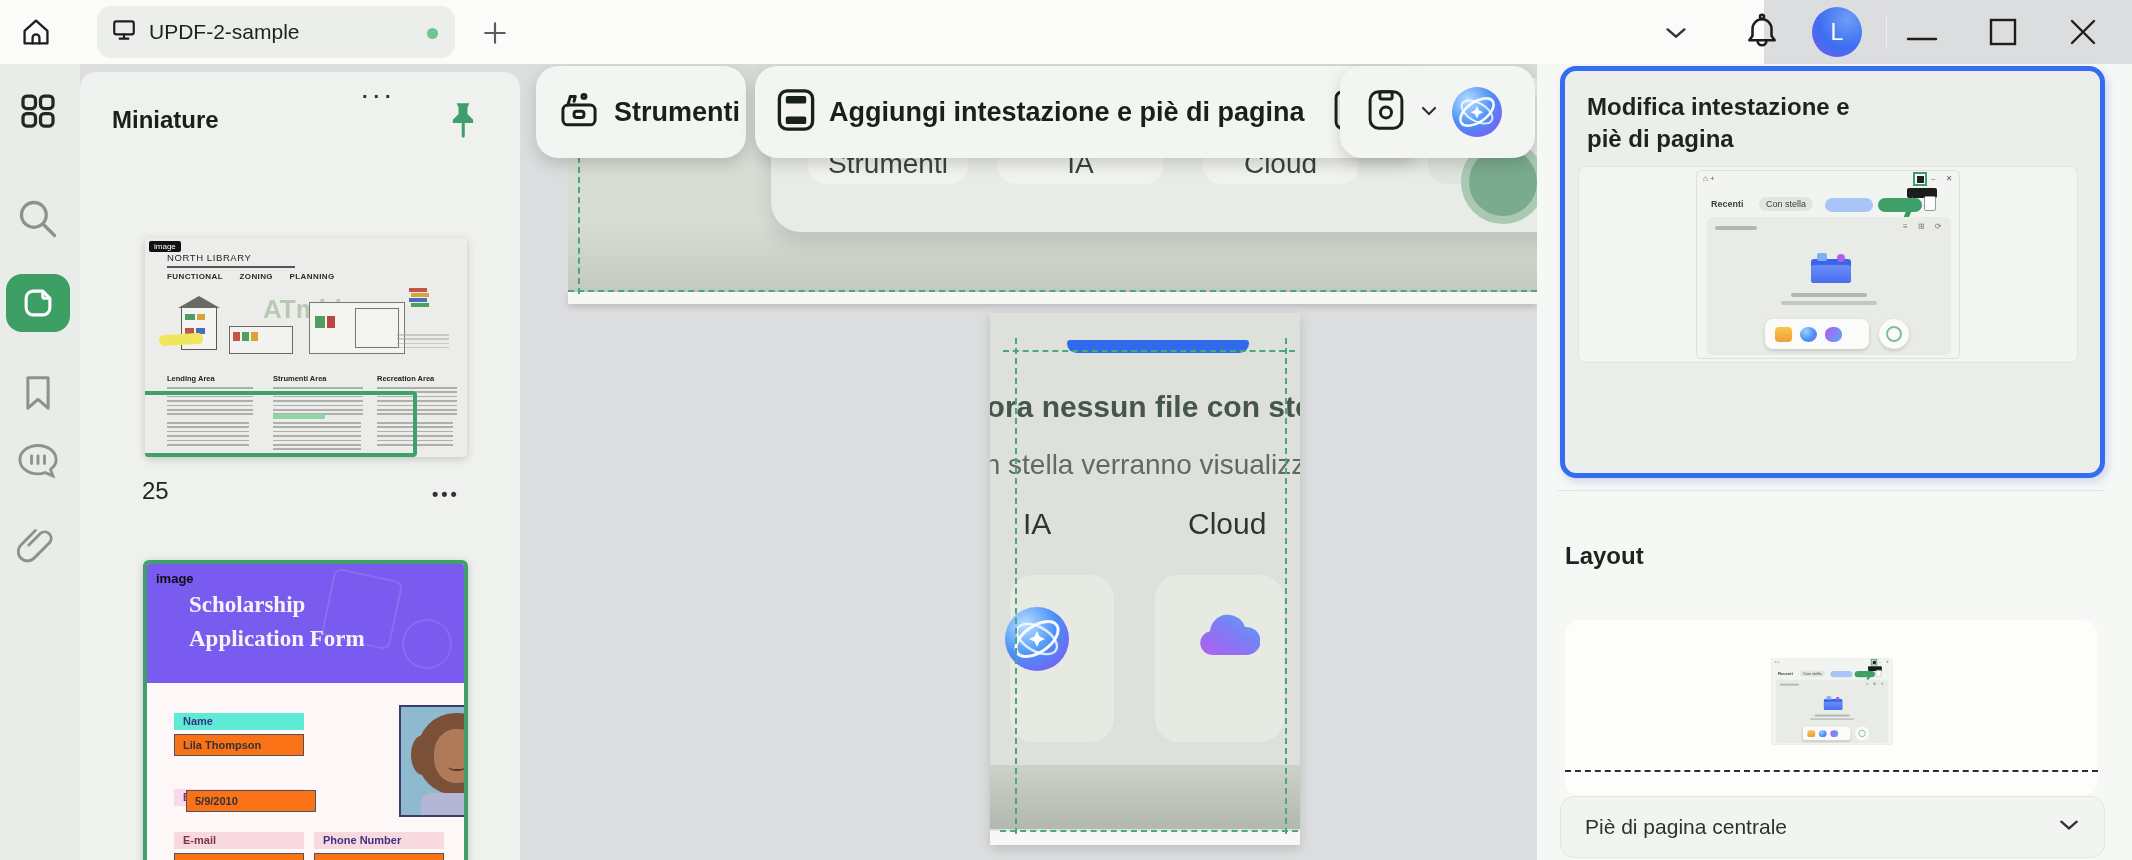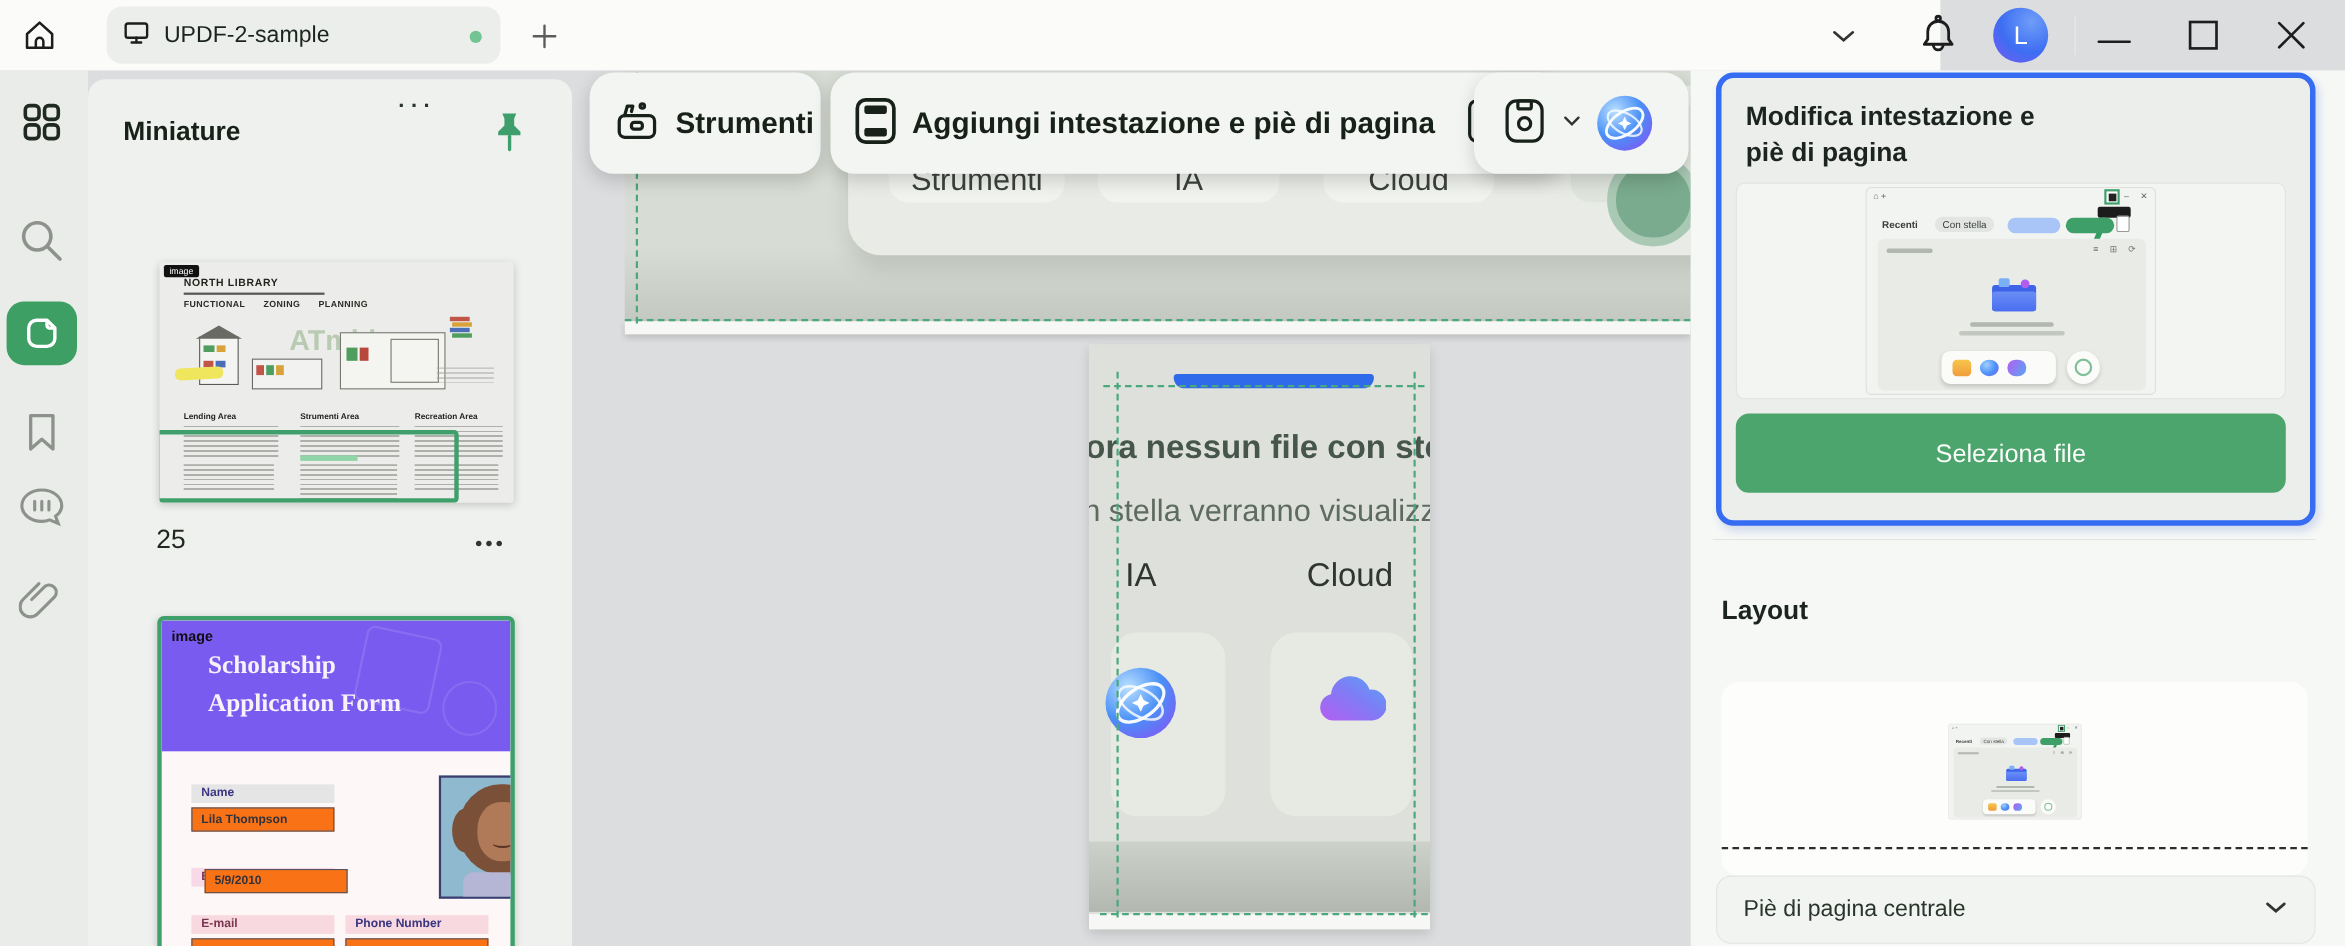--- a/index.html
+++ b/index.html
@@ -23,21 +23,21 @@
   .sb-item { position:absolute; left:6px; width:64px; height:58px; display:flex; align-items:center; justify-content:center; border-radius:16px; }
   .sb-active { background:#3d9f63; }
 
   
   #panel { left:80px; top:72px; width:440px; height:788px; background:#eff1ee; border-radius:16px 16px 0 0; z-index:50; }
   .drag-dots { left:282px; top:8px; color:#2a332c; font-size:20px; letter-spacing:6px; font-weight:bold; }
   .panel-title { left:32px; top:34px; font-size:24px; font-weight:bold; color:#17211a; }
   .thumb1 { left:65px; top:166px; width:322px; height:219px; background:#ececea; border-radius:3px;
             box-shadow:0 2px 8px rgba(0,0,0,.18); overflow:hidden; }
   .tagchip { position:absolute; background:#111; color:#fff; font-size:8px; padding:1px 5px; border-radius:2px; }
-  .t1-title { left:22px; top:14px; font-size:9.5px; font-weight:bold; letter-spacing:.6px; color:#22251f; }
+  .t1-title { left:22px; top:14px; font-size:9.5px; font-weight:normal; letter-spacing:.6px; color:#22251f; }
   .t1-rule { left:22px; top:28px; width:128px; height:1.5px; background:#555; }
   .t1-tabs { left:22px; top:34px; font-size:8px; font-weight:bold; letter-spacing:.4px; color:#2a2a26; word-spacing:14px; }
   .t1-colhdr { font-size:7.5px; font-weight:bold; color:#20241f; }
   .txtlines { background:repeating-linear-gradient(#a3a5a0 0 1.6px, transparent 1.6px 4.4px); opacity:.85; }
   .sel-rect { left:-4px; top:153px; width:276px; height:66px; border:4px solid #3fa06c; border-radius:4px; }
   .page-num { left:62px; top:405px; font-size:24px; color:#20281f; }
   .row-dots { left:352px; top:412px; font-size:18px; letter-spacing:3px; color:#333; font-weight:bold; }
 
   .thumb2 { left:63px; top:488px; width:325px; height:372px; border:4px solid #3fa06c; border-radius:6px;
             background:#fdf7f7; overflow:hidden; box-shadow:0 2px 8px rgba(0,0,0,.18); }
@@ -266,21 +266,21 @@
   <div class="row-dots abs">•••</div>
 
   <div class="thumb2 abs">
     <div class="t2-head abs">
       <div class="abs" style="left:180px;top:10px;width:70px;height:70px;border:2px solid rgba(255,255,255,.12);border-radius:8px;transform:rotate(12deg);"></div>
       <div class="abs" style="left:255px;top:55px;width:50px;height:50px;border:2px solid rgba(255,255,255,.10);border-radius:50%;"></div>
       <div class="t2-tag abs">image</div>
       <div class="t2-title abs" style="top:28px;">Scholarship</div>
       <div class="t2-title abs" style="top:62px;">Application Form</div>
     </div>
-    <div class="fld-label" style="left:27px;top:149px;background:#e5e5e5;color:#3a3580;">Name</div>
+    <div class="fld-label" style="left:27px;top:149px;background:#5eead4;color:#3a3580;">Name</div>
     <div class="fld-box" style="left:27px;top:170px;">Lila Thompson</div>
     <div class="fld-label" style="left:27px;top:205px;background:#f8d9e8;color:#7a3560;margin-top:20px;">Birth Date</div>
     <div class="fld-box" style="left:27px;top:226px;margin-left:12px;">5/9/2010</div>
     <div class="photo abs">
       <div class="abs" style="left:16px;top:6px;width:80px;height:82px;background:#7a5138;border-radius:48%;"></div>
       <div class="abs" style="left:10px;top:28px;width:24px;height:40px;background:#7a5138;border-radius:50%;"></div>
 
       <div class="abs" style="left:33px;top:22px;width:46px;height:54px;background:#b07a58;border-radius:46%;"></div>
       <div class="abs" style="left:47px;top:56px;width:18px;height:8px;border-bottom:2.5px solid #5a3326;border-radius:50%;"></div>
       <div class="abs" style="left:20px;top:86px;width:74px;height:26px;background:#b5b5d5;border-radius:10px 10px 0 0;"></div>
@@ -457,21 +457,20 @@
             <div class="m-ico" style="border-radius:50%;background:radial-gradient(circle at 35% 30%, #9fd0ff, #4a90f7 55%, #8a5cf2);"></div>
             <div class="m-ico" style="border-radius:45%;background:linear-gradient(120deg,#b45ef0,#58a6f5);"></div>
           </div>
           <div class="abs" style="left:172px;top:102px;width:30px;height:30px;border-radius:50%;background:#fbfcfa;box-shadow:0 2px 4px rgba(0,0,0,.15);">
             <div style="width:16px;height:16px;margin:7px;border:2.5px solid #7fbf97;border-radius:50%;"></div>
           </div>
         </div>
       </div>
     </div>
 
-    <button class="green-btn abs">Seleziona file</button>
   </div>
 
   <div class="rp-divider abs"></div>
   <div class="layout-title abs">Layout</div>
 
   <div class="layout-card abs">
 
     <div class="abs" style="left:206px;top:38px;width:264px;height:189px;transform:scale(.46);transform-origin:top left;">
       <div class="mini">
         <div class="m-text" style="left:6px;top:3px;font-size:8px;color:#666;">⌂ +</div>

